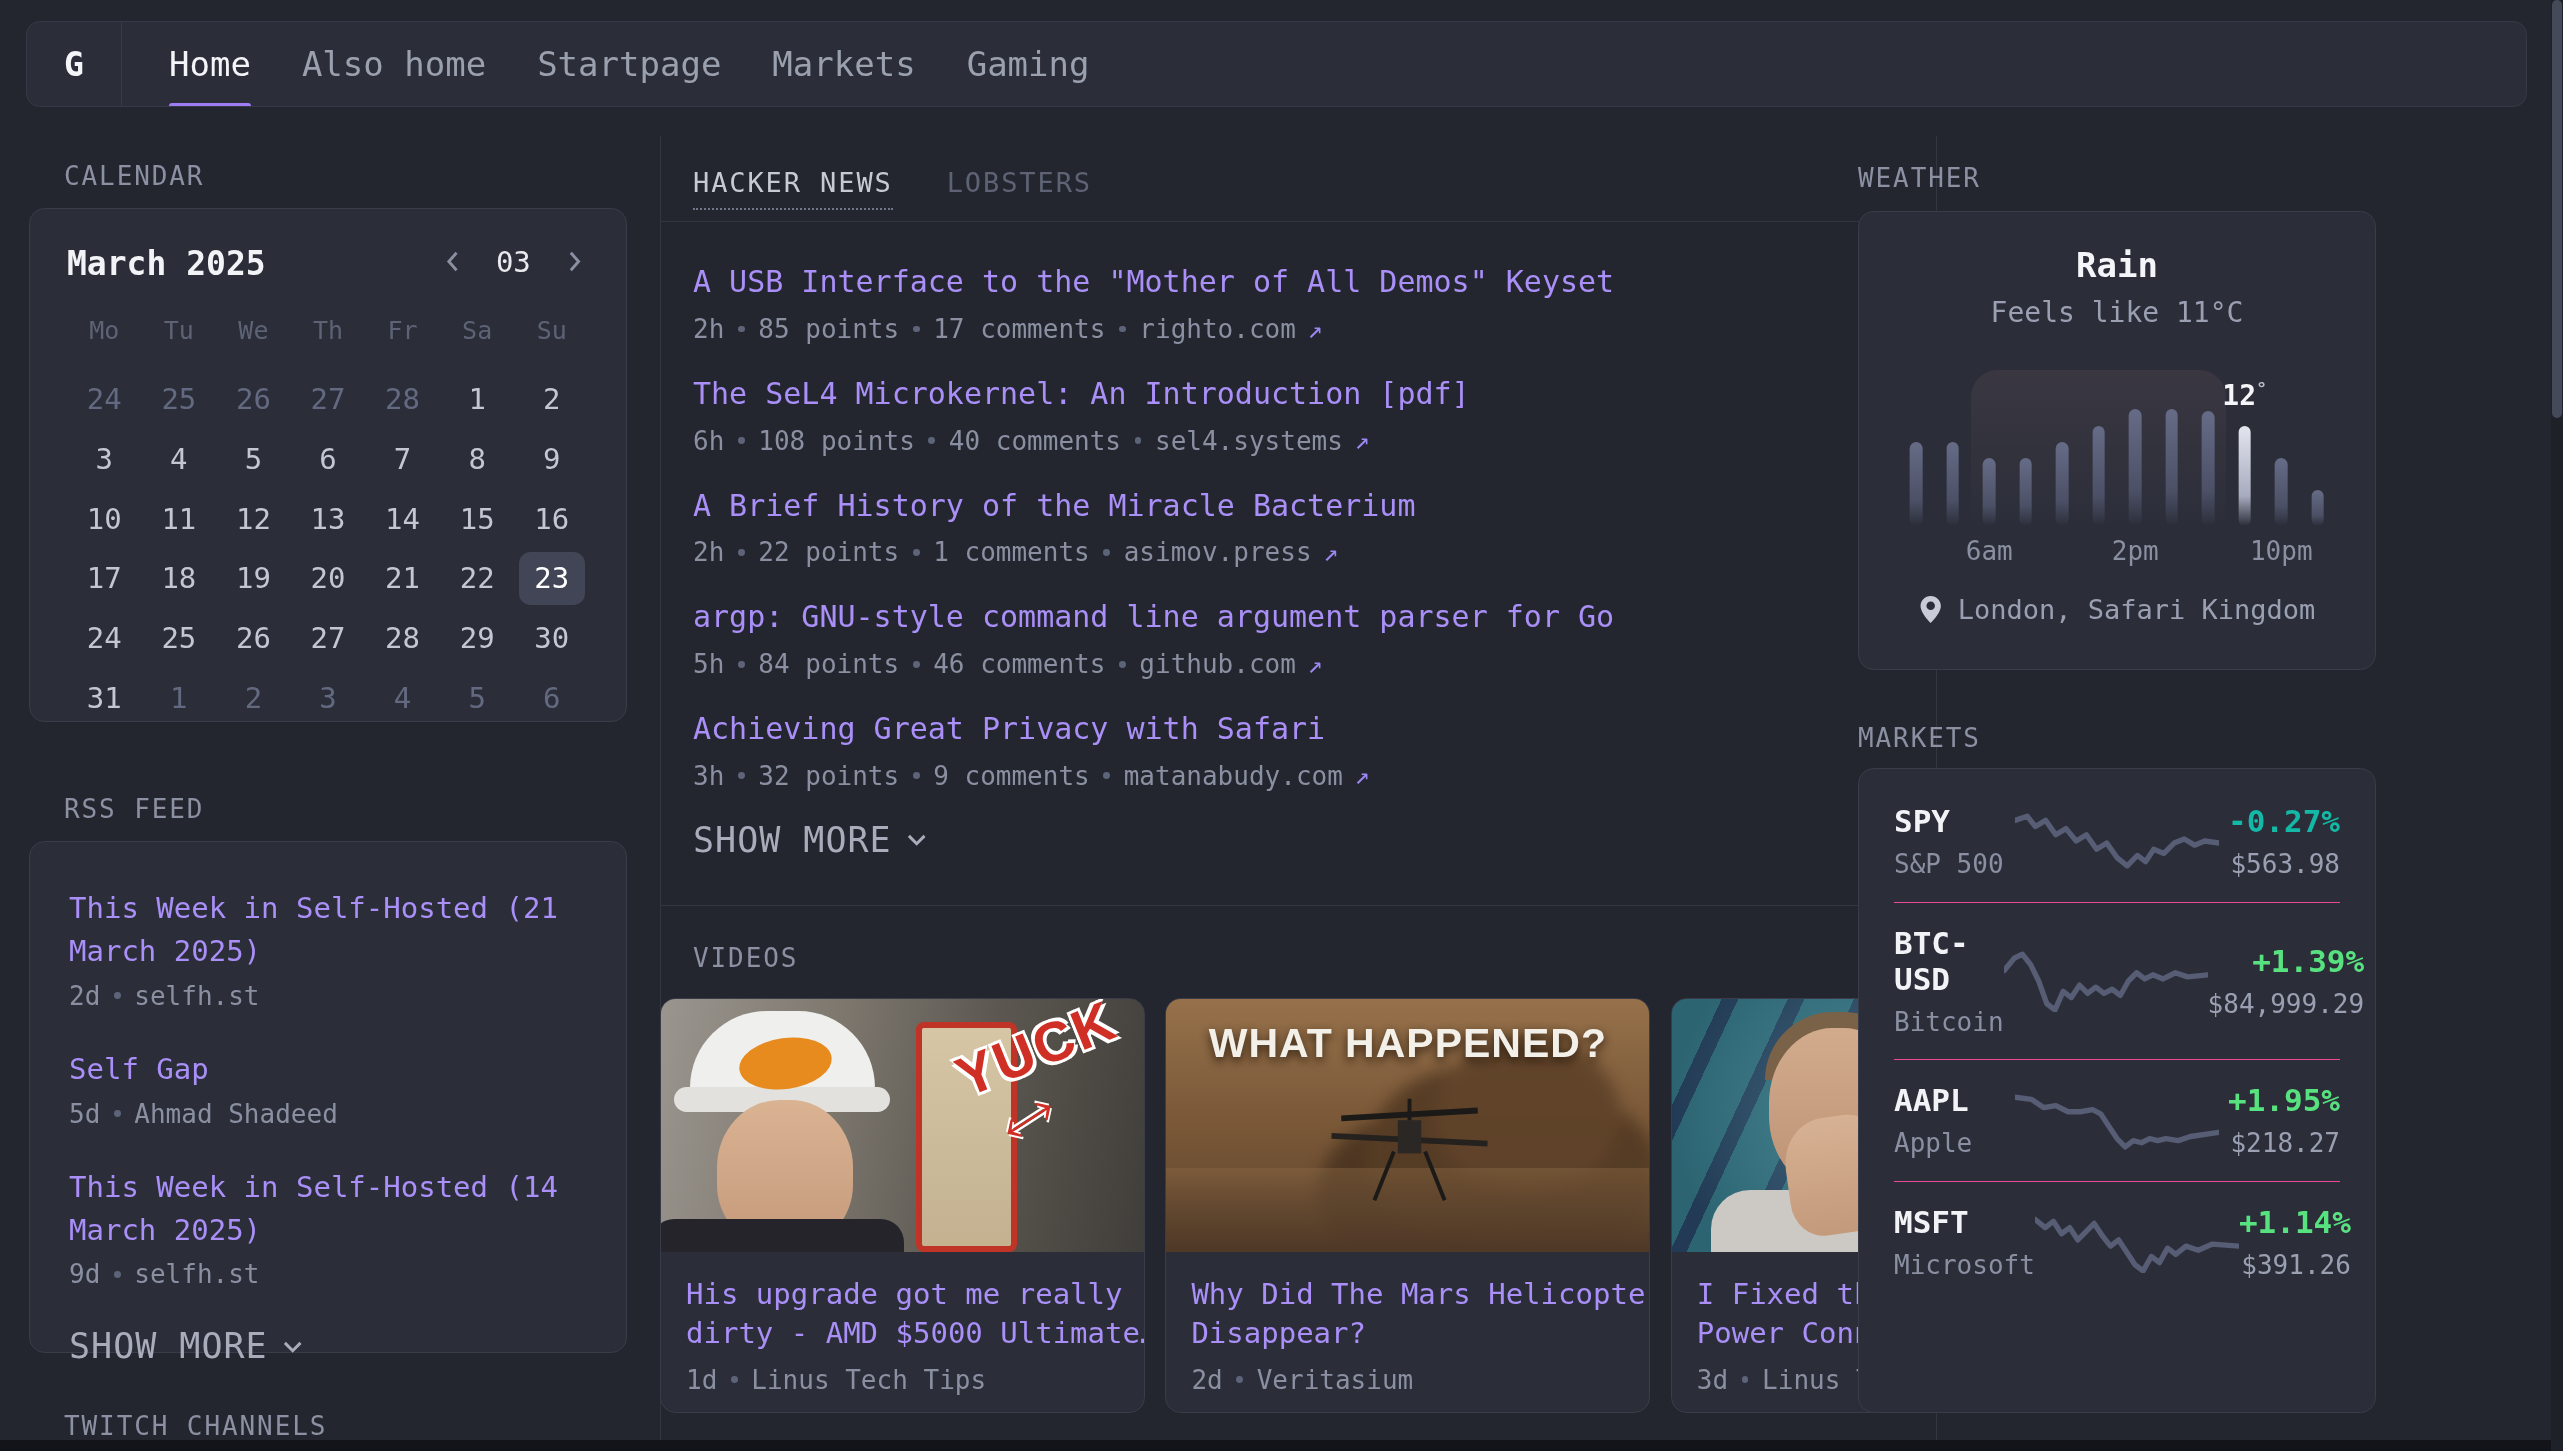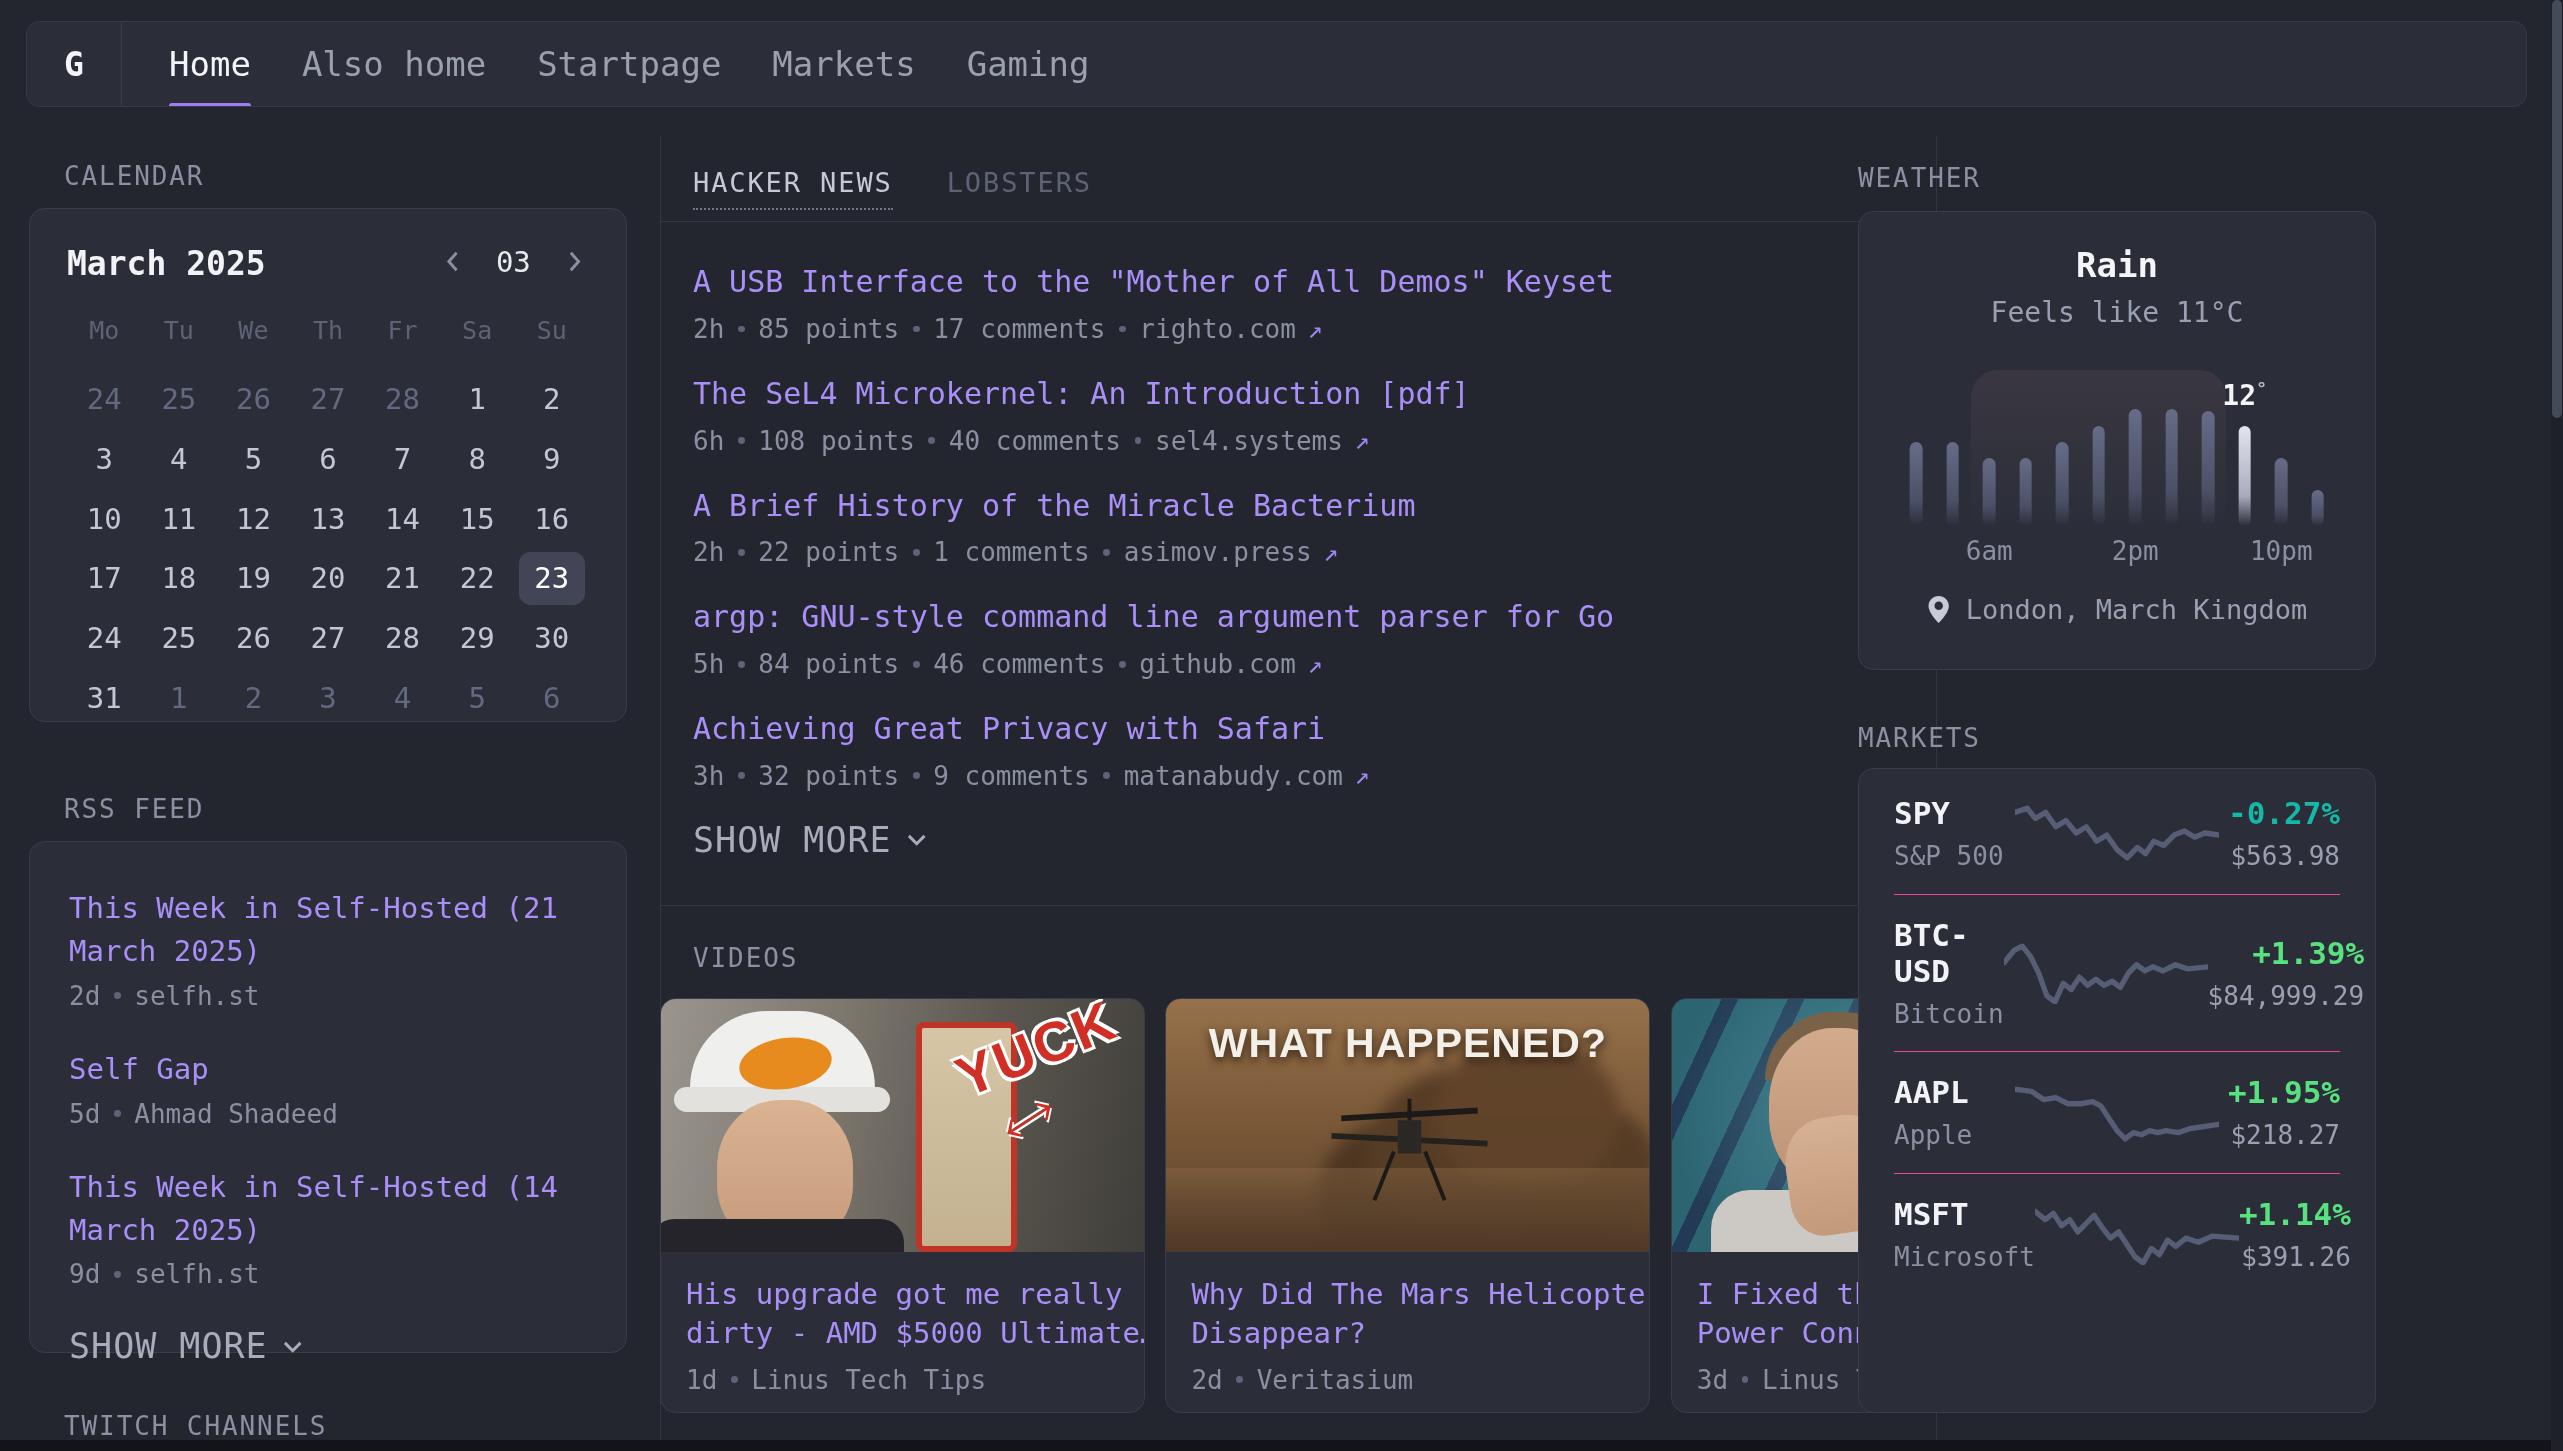--- a/index.html
+++ b/index.html
@@ -127,21 +127,21 @@
   .w-bar.hl { background:linear-gradient(180deg,#e3e5ee 0%,#a7abbe 70%,rgba(150,154,172,0) 100%); }
   .w-temp { position:absolute; left:50%; transform:translateX(-50%); font-size:28px; font-weight:bold; color:#f4f5f8; white-space:nowrap; }
   .w-temp sup { font-size:18.5px; color:#b9bdca; }
   .w-hours { position:relative; height:33px; margin-top:9.7px; font-size:26px; color:#8a90a2; }
   .w-hours span { position:absolute; transform:translateX(-50%); }
   .w-loc { margin-top:25px; display:flex; align-items:center; justify-content:center; gap:15.6px;
            font-size:27px; color:#9aa0b2; }
 
   
   .markets-label { margin-top:53px; }
-  .markets-card { margin-top:15.6px; height:645px; padding:4px 35px; }
+  .markets-card { margin-top:15.6px; height:645px; padding:12px 35px; }
   .m-row { display:flex; align-items:center; padding:22.4px 0; cursor:pointer; }
   .m-row + .m-row { border-top:1px solid #ec4899; }
   .m-names { width:185px; }
   .m-ticker { font-size:31px; font-weight:bold; color:#f2f3f6; }
   .m-name { margin-top:9.7px; font-size:26px; color:#8a90a2; }
   .m-spark { flex:1; display:flex; justify-content:center; }
   .m-spark svg { width:204px; height:62px; }
   .m-spark polyline { fill:none; stroke:#575d74; stroke-width:2.6; stroke-linejoin:round; stroke-linecap:round; }
   .m-vals { width:185px; text-align:right; }
   .m-change { font-size:31px; font-weight:bold; }
@@ -579,21 +579,21 @@
       </div>
       <div class="w-hours" id="w-hours">
           <span style="left:20.833333333333336%">6am</span>
           <span style="left:54.166666666666664%">2pm</span>
           <span style="left:87.5%">10pm</span>
         </div>
       <div class="w-loc">
         <svg width="23.4" height="29" viewBox="0 0 24 30">
           <path d="M12 1 C6 1 1.5 5.6 1.5 11.4 C1.5 19 12 29 12 29 C12 29 22.5 19 22.5 11.4 C22.5 5.6 18 1 12 1 Z M12 15.5 A4.4 4.4 0 1 1 12 6.7 A4.4 4.4 0 0 1 12 15.5 Z" fill="#c9ccd8"></path>
         </svg>
-        <span>London, March Kingdom</span>
+        <span>London, Safari Kingdom</span>
       </div>
     </section>
 
     <div class="section-label markets-label">MARKETS</div>
     <section class="card markets-card" id="markets">
         <div class="m-row">
      <div class="m-names">
        <div class="m-ticker">SPY</div>
        <div class="m-name">S&amp;P 500</div>
      </div>

